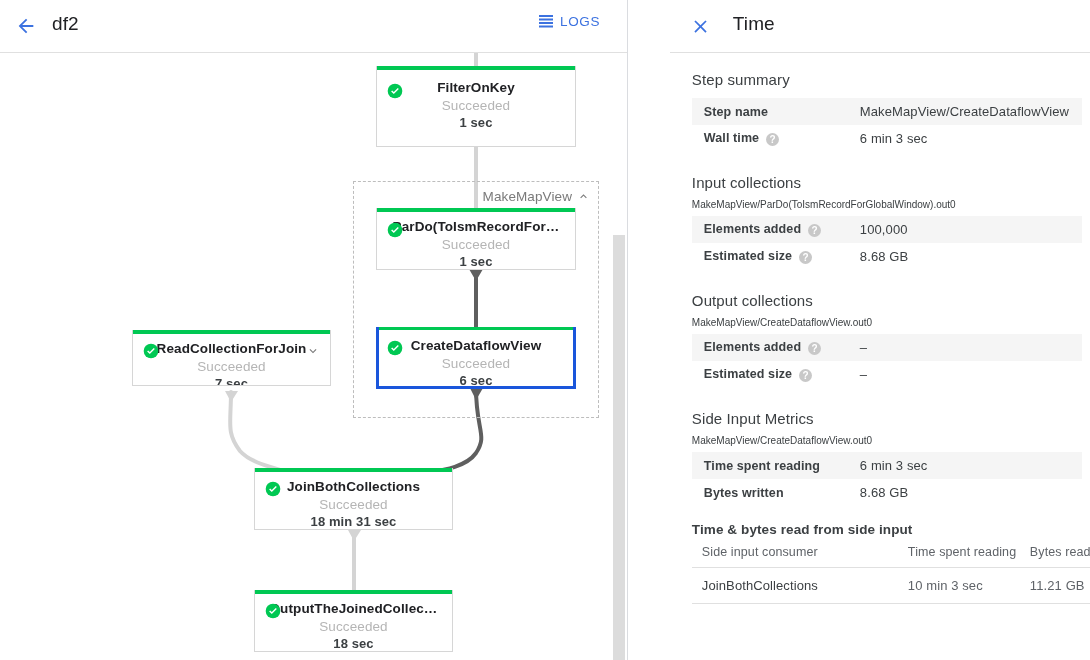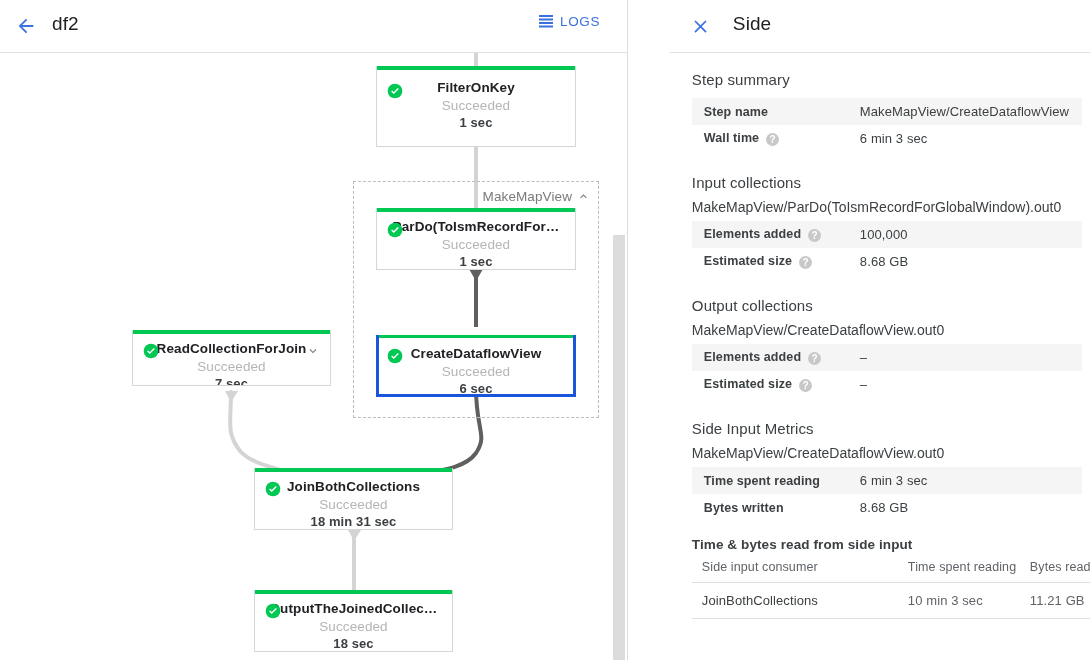--- a/index.html
+++ b/index.html
@@ -159,21 +159,21 @@
     position: relative;
     padding: 18px 8px 0 22px;
     height: 606px;
   }
   .sec-h {
     font-size: 15px; color: #3c4043; font-weight: 400;
     margin: 0 0 10px 0; letter-spacing: .1px;
   }
   .sec-h.tight { margin-bottom: 8px; }
   .coll-name {
-    font-size: 14px; color: #3c4043; font-weight: 400;
+    font-size: 10px; color: #3c4043; font-weight: 400;
     margin: 0 0 6px 0; letter-spacing: 0;
   }
   .kv-table {
     width: 100%;
     border-collapse: collapse;
     margin-bottom: 0;
   }
   .kv-table tr.odd td { background: #f5f5f5; }
   .kv-table td {
     padding: 6px 0 6px 0;
@@ -314,21 +314,21 @@
           <svg width="16" height="16" viewBox="0 0 24 24" aria-hidden="true">
             <circle cx="12" cy="12" r="11" fill="#00c853"></circle>
             <path fill="#fff" d="M10.2 16.6l-4-4 1.5-1.5 2.5 2.5 6-6 1.5 1.5z"></path>
           </svg>
         </span>
         <div class="nm" style="margin-top:11px;">ParDo(ToIsmRecordFor…</div>
         <div class="st">Succeeded</div>
         <div class="du">1 sec</div>
       </div>
 
-      <div class="node selected" style="left:376px; top:282px; width:200px; height:62px;">
+      <div class="node selected" style="left:376px; top:274px; width:200px; height:62px;">
         <div class="bar"></div>
         <span class="check" style="top:13px;">
           <svg width="16" height="16" viewBox="0 0 24 24" aria-hidden="true">
             <circle cx="12" cy="12" r="11" fill="#00c853"></circle>
             <path fill="#fff" d="M10.2 16.6l-4-4 1.5-1.5 2.5 2.5 6-6 1.5 1.5z"></path>
           </svg>
         </span>
         <div class="nm" style="margin-top:11px;">CreateDataflowView</div>
         <div class="st">Succeeded</div>
         <div class="du">6 sec</div>
@@ -386,21 +386,21 @@
   </div>
 
   <div id="right-pane">
 
     <div id="right-header">
       <div id="close-btn">
         <svg width="21" height="21" viewBox="0 0 24 24" aria-hidden="true">
           <path fill="#3c72e0" d="M19 6.41L17.59 5 12 10.59 6.41 5 5 6.41 10.59 12 5 17.59 6.41 19 12 13.41 17.59 19 19 17.59 13.41 12z"></path>
         </svg>
       </div>
-      <div id="panel-title">Side</div>
+      <div id="panel-title">Time</div>
     </div>
 
     <div id="right-body">
 
       <div class="sec-h">Step summary</div>
       <table class="kv-table">
         <tbody>
             <tr class="odd">
           <td class="k"><span>Step name</span></td>
           <td class="v">MakeMapView/CreateDataflowView</td>

